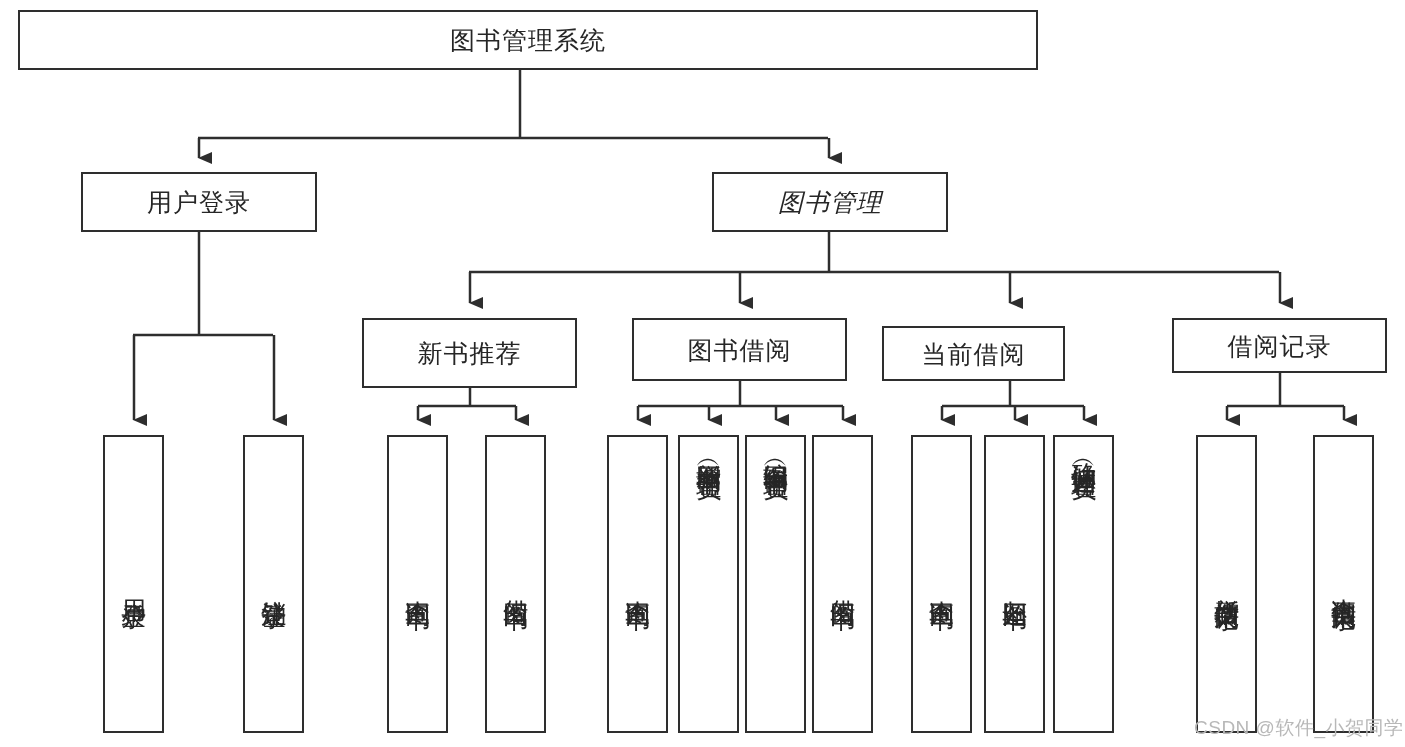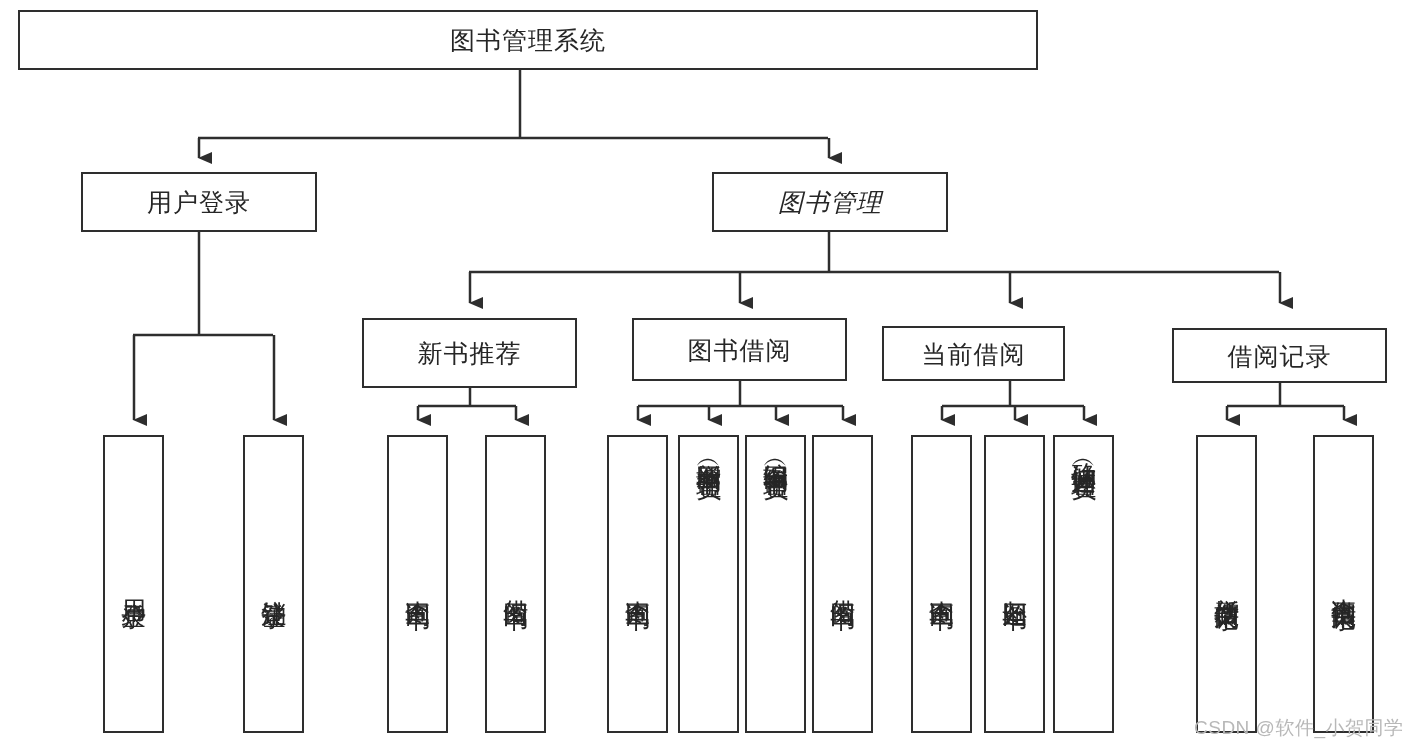--- a/index.html
+++ b/index.html
@@ -132,21 +132,21 @@
 
   <div class="node horiz" style="left:362px; top:318px; width:215px; height:70px;">
     <span class="node-label">新书推荐</span>
   </div>
   <div class="node horiz" style="left:632px; top:318px; width:215px; height:63px;">
     <span class="node-label">图书借阅</span>
   </div>
   <div class="node horiz" style="left:882px; top:318px; width:183px; height:55px;margin-top:8px;">
     <span class="node-label">当前借阅</span>
   </div>
-  <div class="node horiz" style="left:1172px; top:328px; width:215px; height:55px;">
+  <div class="node horiz" style="left:1172px; top:318px; width:215px; height:55px;">
     <span class="node-label">借阅记录</span>
   </div>
 
   <div class="node vert" style="left:103px; top:435px; width:61px; height:298px;">
     <span class="node-label">用户登录</span>
   </div>
   <div class="node vert" style="left:243px; top:435px; width:61px; height:298px;">
     <span class="node-label">注销登录</span>
   </div>
 

